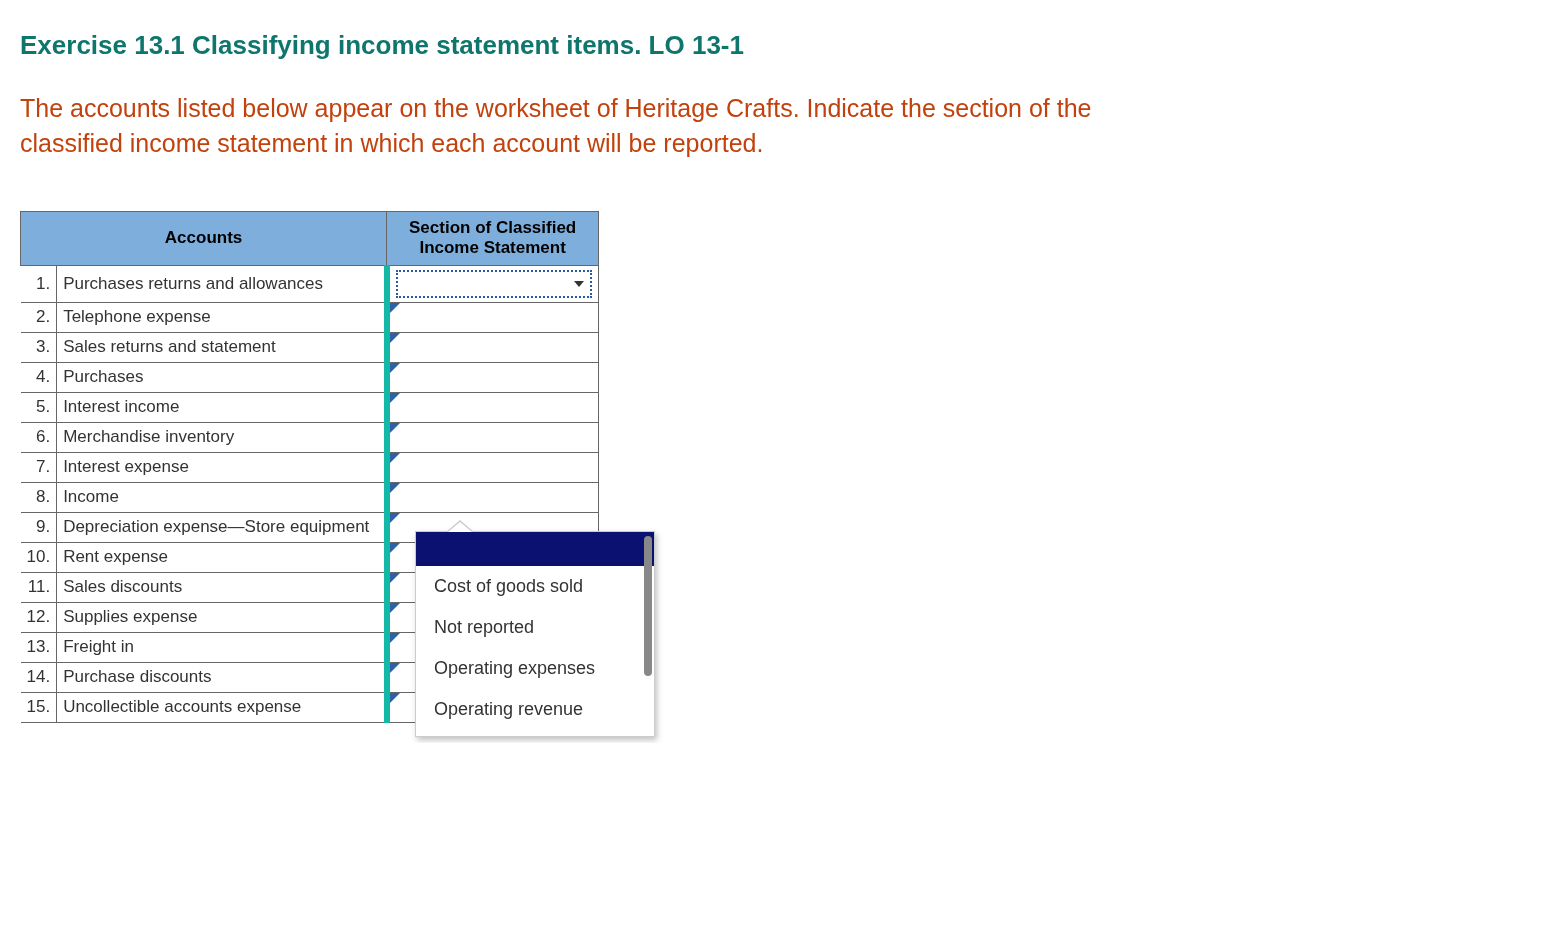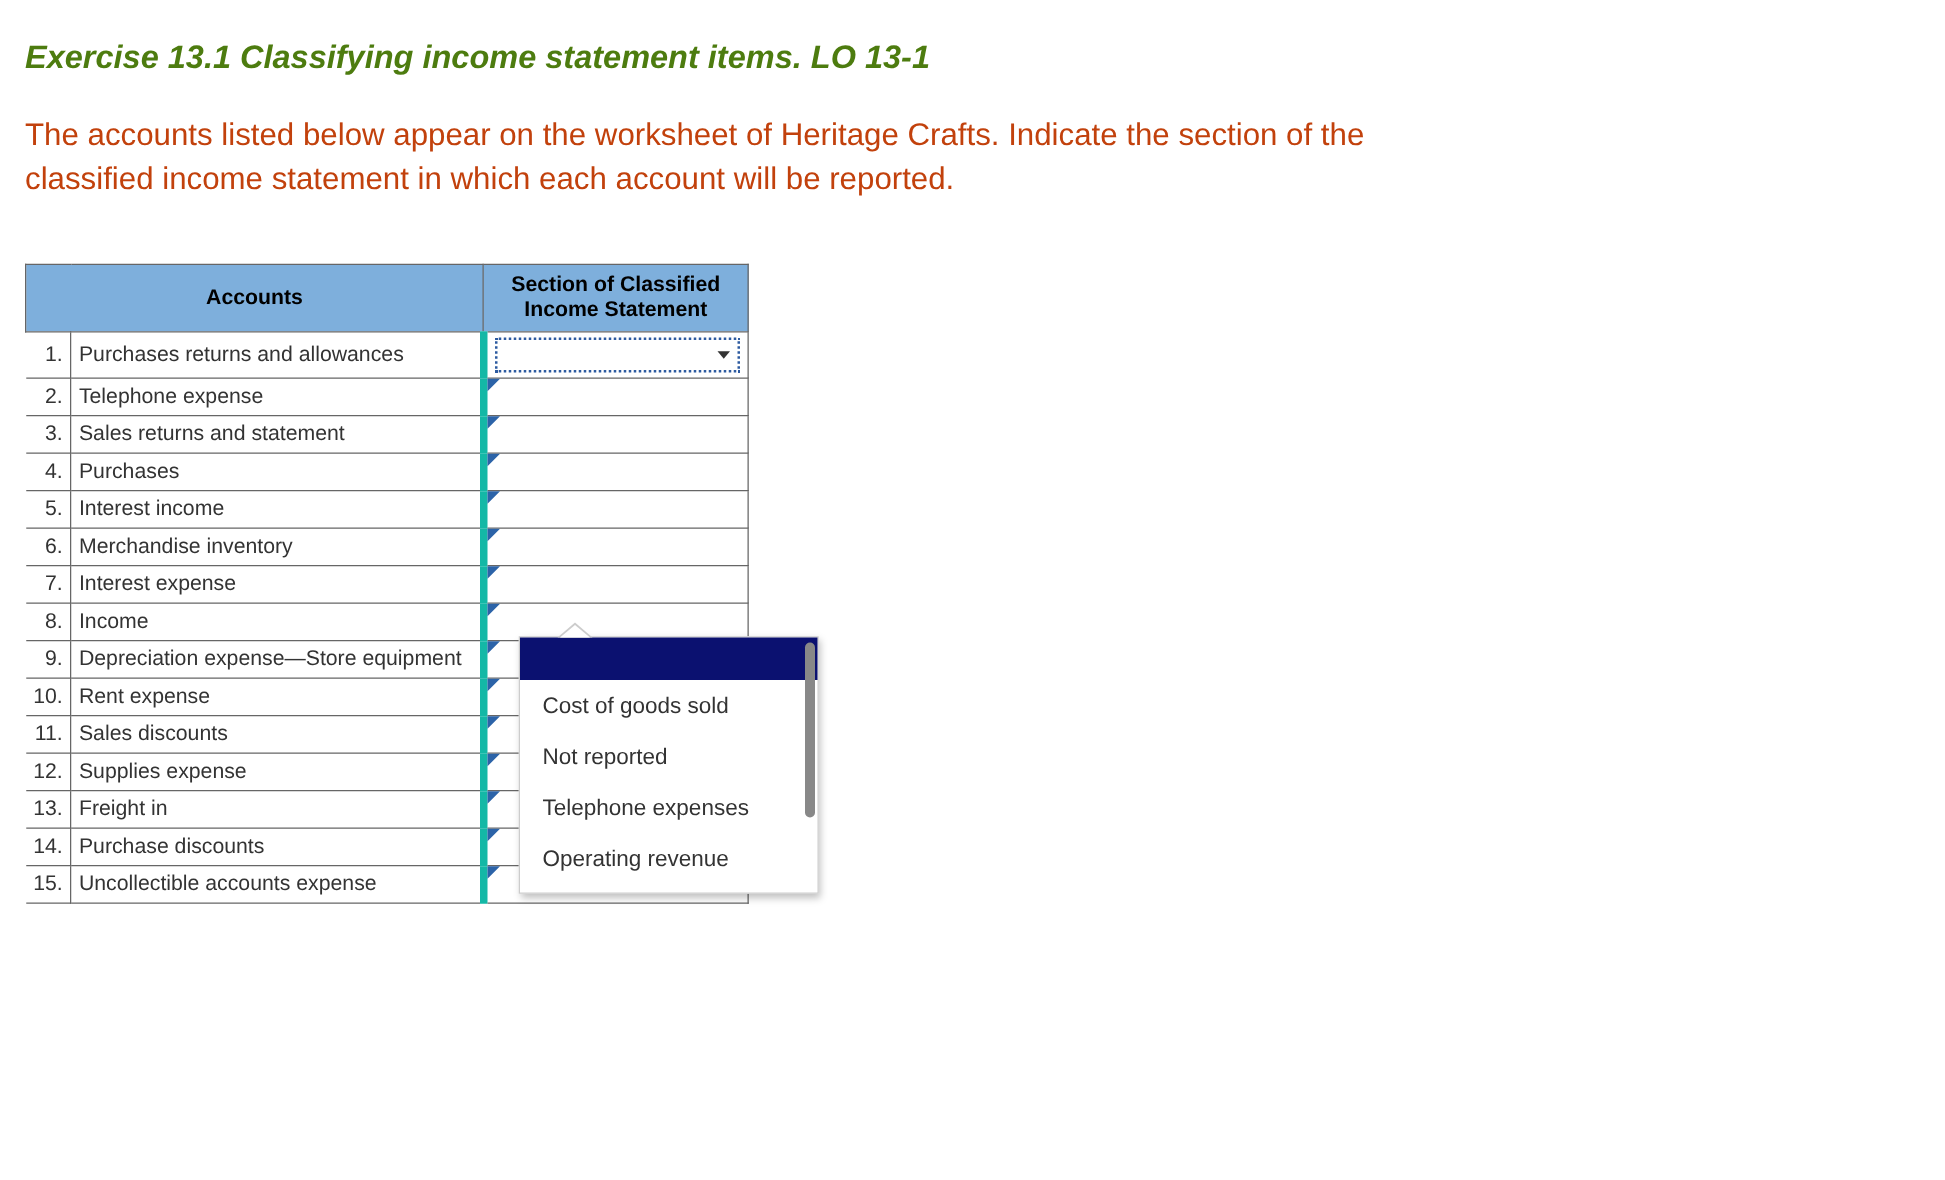--- a/index.html
+++ b/index.html
@@ -7,23 +7,22 @@
     margin: 0;
     padding: 20px;
     font-family: Arial, Helvetica, sans-serif;
     background: #fff;
     color: #333;
     width: 1556px;
   }
   .title {
     font-size: 26px;
     font-weight: bold;
-    color: #4d7c0f;
+    color: #0f766e;
     margin: 10px 0 30px 0;
-    font-style: italic;
   }
   .instructions {
     font-size: 25px;
     color: #c2410c;
     line-height: 1.4;
     margin-bottom: 50px;
     max-width: 1120px;
   }
   .exercise-table {
     border-collapse: collapse;
@@ -112,21 +111,21 @@
     position: absolute;
     top: 2px; left: -12px;
     width: 0; height: 0;
     border-left: 12px solid transparent;
     border-right: 12px solid transparent;
     border-bottom: 10px solid #fff;
   }
   .dropdown-panel {
     position: absolute;
     left: 395px;
-    top: 298px;
+    top: 320px;
     width: 240px;
     background: #fff;
     border: 1px solid #ccc;
     box-shadow: 2px 3px 6px rgba(0,0,0,0.25);
     z-index: 10;
     padding-bottom: 6px;
   }
   .dd-option {
     padding: 10px 18px;
     font-size: 18px;
@@ -277,18 +276,18 @@
           </td>
     </tr>
   </tbody>
 </table>
 
 <div class="dropdown-panel">
   <div class="dropdown-arrow-up"></div>
   <div class="dd-option selected"></div>
   <div class="dd-option">Cost of goods sold</div>
   <div class="dd-option">Not reported</div>
-  <div class="dd-option">Telephone expenses</div>
+  <div class="dd-option">Operating expenses</div>
   <div class="dd-option">Operating revenue</div>
   <div class="dd-scrollbar"></div>
 </div>
 
 </div>
 
 </body></html>

